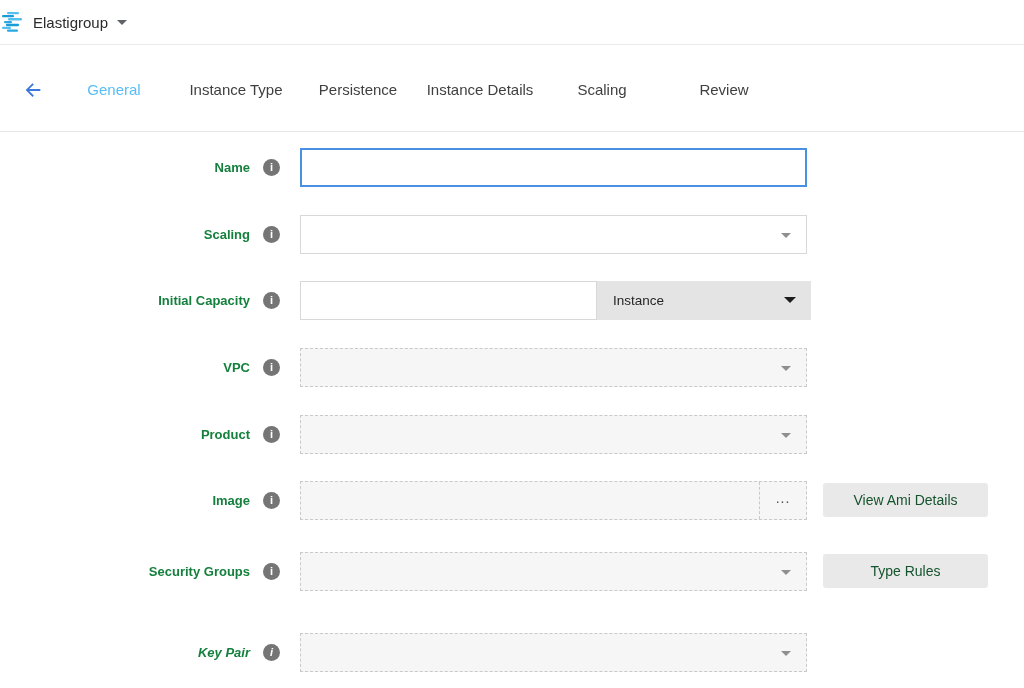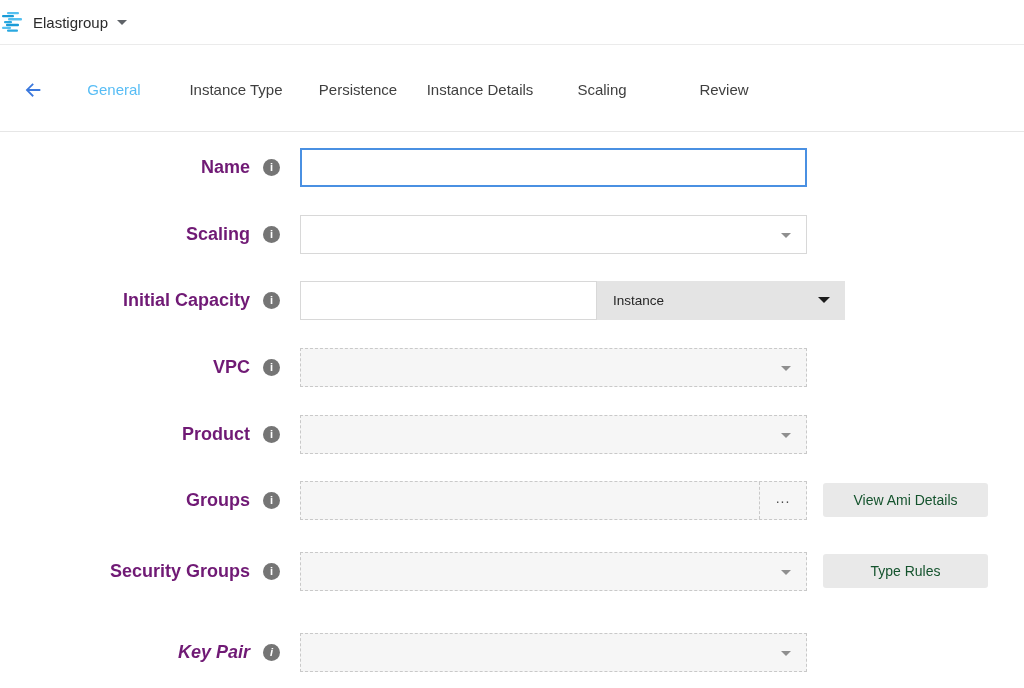--- a/index.html
+++ b/index.html
@@ -22,36 +22,36 @@
   .back-btn { position:absolute; left:20px; top:50%; transform:translateY(-50%);
     width:26px; height:26px; cursor:pointer; display:flex; align-items:center; justify-content:center; }
   .tabs { display:flex; margin-left:53px; }
   .tab { width:122px; text-align:center; font-size:15px; color:#3f3f3f; cursor:pointer; }
   .tab.active { color:#58bdf5; }
 
   
   .form { position:absolute; top:127px; left:0; width:1024px; height:561px; }
   .row { position:absolute; left:0; width:1024px; height:39px; }
   .row-label { position:absolute; left:0; top:0; width:250px; height:39px; line-height:39px;
-    text-align:right; font-size:18px; font-weight:bold; color:#701a75; }
+    text-align:right; font-size:13px; font-weight:bold; color:#15803d; }
   .info-icon { position:absolute; left:263px; top:11px; width:17px; height:17px;
     border-radius:50%; background:#757575; color:#fff; font-size:11px; font-weight:bold;
     text-align:center; line-height:17px; cursor:default; }
   .field { position:absolute; left:300px; top:0; width:507px; height:39px; background:#fff; }
   .text-focused { border:2px solid #4a90e2; outline:none; padding:0 10px; font-size:14px; color:#2b2b2b; }
   .sel { border:1px solid #d8d8d8; }
   .sel-disabled { border:1px dashed #c9c9c9; background:#f6f6f6; }
   .caret { position:absolute; right:15px; top:17px; width:0; height:0;
     border-left:5px solid transparent; border-right:5px solid transparent;
     border-top:5px solid #8f8f8f; }
   .caret-dark { border-top-color:#1c1c1c; border-left-width:6px; border-right-width:6px; border-top-width:6px; top:16px; }
 
   .cap-input { position:absolute; left:300px; top:0; width:297px; height:39px;
     border:1px solid #d8d8d8; outline:none; padding:0 10px; font-size:14px; color:#2b2b2b; background:#fff; }
-  .unit-select { position:absolute; left:597px; top:0; width:248px; height:39px;
+  .unit-select { position:absolute; left:597px; top:0; width:214px; height:39px;
     background:#e4e4e4; cursor:pointer;text-align:center; }
   .unit-label { position:absolute; left:16px; top:0; line-height:39px; font-size:13.5px; color:#262626; }
 
   .browse-box { position:absolute; right:0; top:0; width:47px; height:37px;
     border-left:1px dashed #c9c9c9; text-align:center; line-height:33px;
     font-size:14px; color:#4d4d4d; letter-spacing:1px; }
 
   .side-btn { position:absolute; left:823px; top:2px; width:165px; height:34px;
     background:#e9e9e9; border:none; border-radius:3px; font-size:14px; color:#14532d;
     font-family:"Liberation Sans", sans-serif; }
@@ -136,21 +136,21 @@
 
     <div class="row r-prod">
       <span class="row-label">Product</span>
       <span class="info-icon">i</span>
       <div class="field sel-disabled">
         <span class="caret"></span>
       </div>
     </div>
 
     <div class="row r-image">
-      <span class="row-label">Groups</span>
+      <span class="row-label">Image</span>
       <span class="info-icon">i</span>
       <div class="field sel-disabled">
         <span class="browse-box">...</span>
       </div>
       <button class="side-btn">View Ami Details</button>
     </div>
 
     <div class="row r-sg">
       <span class="row-label">Security Groups</span>
       <span class="info-icon">i</span>

